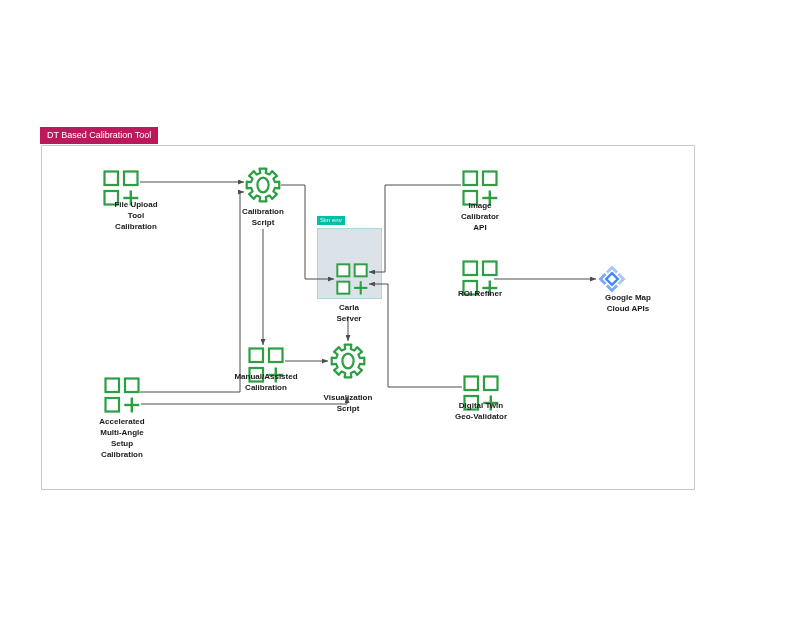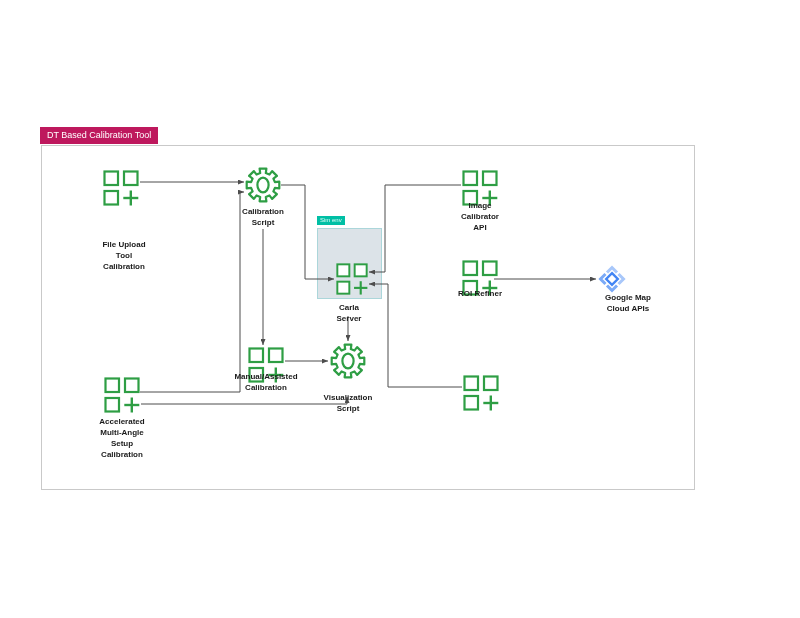--- a/index.html
+++ b/index.html
@@ -61,21 +61,21 @@
       <rect x="1.5" y="1.5" width="13.5" height="13.5"></rect>
       <rect x="21" y="1.5" width="13.5" height="13.5"></rect>
       <rect x="1.5" y="21" width="13.5" height="13.5"></rect>
     </g>
     <g stroke="#2e9e44" stroke-width="2.4">
       <line x1="27.8" y1="20.5" x2="27.8" y2="35.5"></line>
       <line x1="20.3" y1="28" x2="35.3" y2="28"></line>
     </g>
   </svg>
     </div>
-    <div class="node-label" style="left: 64px; top: 199px; z-index: 3; margin-top: 40px;">
+    <div class="node-label" style="left: 76px; top: 199px; z-index: 3;">
       <div>File Upload</div>
       <div>Tool</div>
       <div>Calibration</div>
     </div>
     <div class="node-icon" style="left: 245px; top: 167px; z-index: 3;">
       <svg width="36" height="36" viewBox="0 0 36 36">
     <polygon points="14.6,1.7 21.4,1.7 20.8,6.1 24.4,7.6 27.1,4.1 31.9,8.9 28.4,11.6 29.9,15.2 34.3,14.6 34.3,21.4 29.9,20.8 28.4,24.4 31.9,27.1 27.1,31.9 24.4,28.4 20.8,29.9 21.4,34.3 14.6,34.3 15.2,29.9 11.6,28.4 8.9,31.9 4.1,27.1 7.6,24.4 6.1,20.8 1.7,21.4 1.7,14.6 6.1,15.2 7.6,11.6 4.1,8.9 8.9,4.1 11.6,7.6 15.2,6.1" fill="#ffffff" stroke="#2e9e44" stroke-width="2.2" stroke-linejoin="round"></polygon>
     <ellipse cx="18" cy="18" rx="5.6" ry="7.4" fill="#ffffff" stroke="#2e9e44" stroke-width="2.2"></ellipse>
   </svg>
     </div>
@@ -182,20 +182,24 @@
       <rect x="1.5" y="1.5" width="13.5" height="13.5"></rect>
       <rect x="21" y="1.5" width="13.5" height="13.5"></rect>
       <rect x="1.5" y="21" width="13.5" height="13.5"></rect>
     </g>
     <g stroke="#2e9e44" stroke-width="2.4">
       <line x1="27.8" y1="20.5" x2="27.8" y2="35.5"></line>
       <line x1="20.3" y1="28" x2="35.3" y2="28"></line>
     </g>
   </svg>
     </div>
+    <div class="node-label" style="left: 421px; top: 400px; z-index: 3;">
+      <div>Digital Twin</div>
+      <div>Geo-Validator</div>
+    </div>
     <div class="node-icon" style="left: 104px; top: 377px; z-index: 3;">
       <svg width="36" height="36" viewBox="0 0 36 36">
     <g fill="#ffffff" stroke="#2e9e44" stroke-width="2.2">
       <rect x="1.5" y="1.5" width="13.5" height="13.5"></rect>
       <rect x="21" y="1.5" width="13.5" height="13.5"></rect>
       <rect x="1.5" y="21" width="13.5" height="13.5"></rect>
     </g>
     <g stroke="#2e9e44" stroke-width="2.4">
       <line x1="27.8" y1="20.5" x2="27.8" y2="35.5"></line>
       <line x1="20.3" y1="28" x2="35.3" y2="28"></line>

